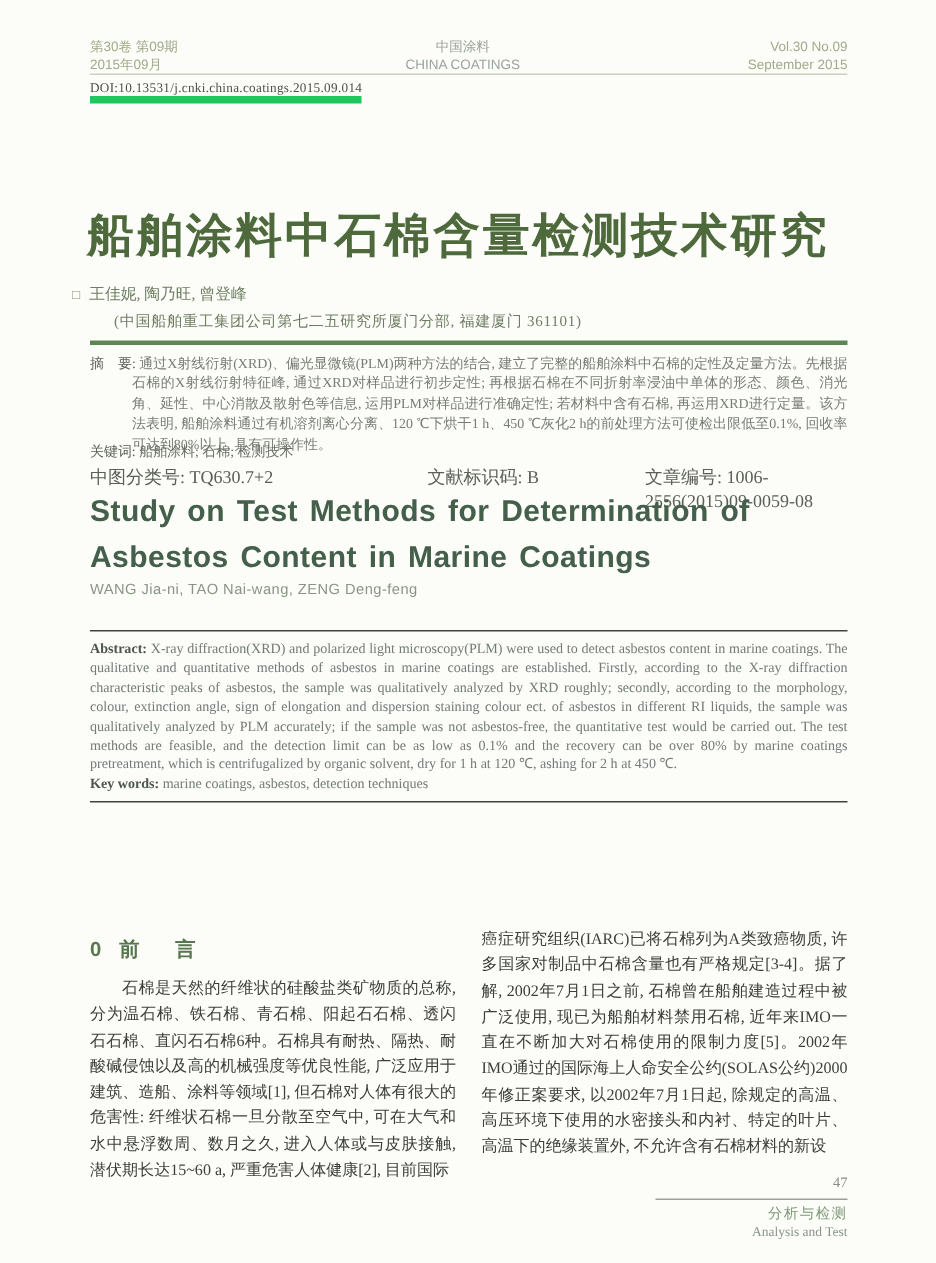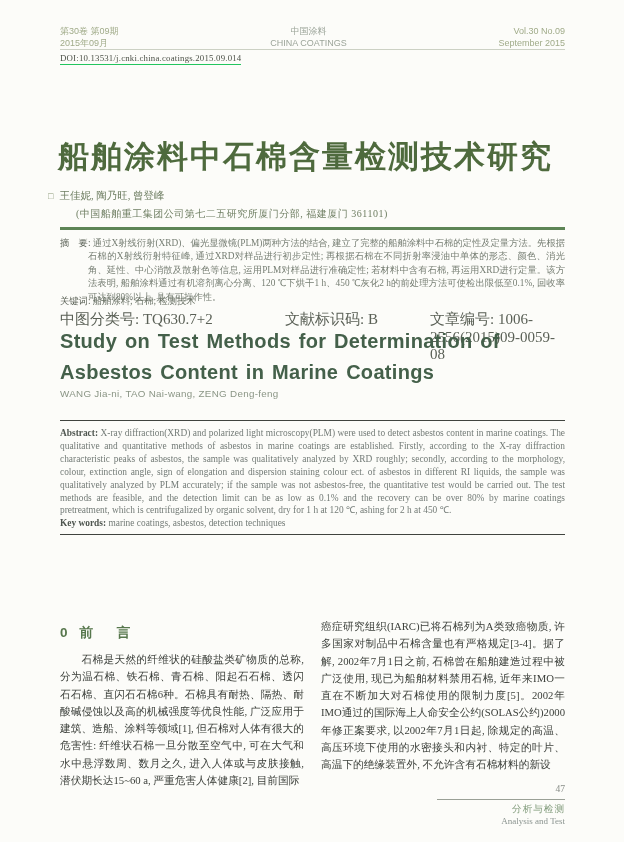--- a/index.html
+++ b/index.html
@@ -12,37 +12,37 @@
     overflow:hidden;
     font-family:"Liberation Serif", serif;
   }
   
   .hdr{position:absolute;top:26px;left:60px;width:505px;display:flex;justify-content:space-between;
        font-family:"Liberation Sans", sans-serif;font-size:9px;line-height:11.5px;color:#a0ab89;gap:44px;}
   .hdr .c{text-align:center;color:#9ba499;}
   .hdr .r{text-align:right;}
   .hdr-rule{position:absolute;top:49px;left:60px;width:505px;height:1px;background:#ccd1c4;}
   .doi{position:absolute;top:53px;left:60px;font-size:8.8px;color:#4c5147;letter-spacing:.2px;
-       font-family:"Liberation Serif", serif;border-bottom:1px solid #22c55e;padding-bottom:1px;}
+       font-family:"Liberation Serif", serif;border-bottom:5px solid #22c55e;padding-bottom:1px;}
   
   .cn-title{position:absolute;top:136px;left:58px;width:510px;
     font-family:"Liberation Sans", sans-serif;font-weight:bold;
     font-size:31px;letter-spacing:2px;color:#4e6a3d;}
   .authors{position:absolute;top:189px;left:48px;font-size:10.5px;color:#6e7e62;}
   .authors .marker{color:#8b9879;font-size:9px;margin-right:6px;}
   .affil-cn{position:absolute;top:207px;left:76px;font-size:10px;color:#6e7e62;letter-spacing:.5px;}
   .thick-rule{position:absolute;top:227px;left:60px;width:505px;height:2.6px;background:#5d8556;}
   
   .abs-cn{position:absolute;top:237px;left:60px;width:505px;
     font-size:9.3px;line-height:13.4px;color:#767e73;text-align:justify;
     padding-left:28px;text-indent:-28px;box-sizing:border-box;}
   .abs-cn .lbl{color:#5c6358;}
   .kw-cn{position:absolute;top:295px;left:60px;font-size:9.3px;color:#6b7367;}
   .kw-cn .lbl{color:#575e53;}
-  .class-row{position:absolute;top:310px;left:60px;width:505px;display:flex;font-size:15px;color:#5a6056;}
+  .class-row{position:absolute;top:310px;left:60px;width:505px;display:flex;font-size:12px;color:#5a6056;}
   .class-row .item2{position:absolute;left:225px;}
   .class-row .item3{position:absolute;left:370px;}
   
   .en-title{position:absolute;top:326px;left:60px;width:490px;
     font-family:"Liberation Sans", sans-serif;font-weight:bold;
     font-size:20px;line-height:31px;color:#44604a;letter-spacing:.3px;word-spacing:2px;}
   .en-authors{position:absolute;top:388px;left:60px;font-family:"Liberation Sans", sans-serif;
     font-size:9.8px;color:#8a9585;letter-spacing:.3px;}
   .en-affil{position:absolute;top:404px;left:60px;font-style:italic;font-size:9.3px;color:#95a38a;}
   .rule-dark-1{position:absolute;top:420px;left:60px;width:505px;height:1.4px;background:#40443f;}

